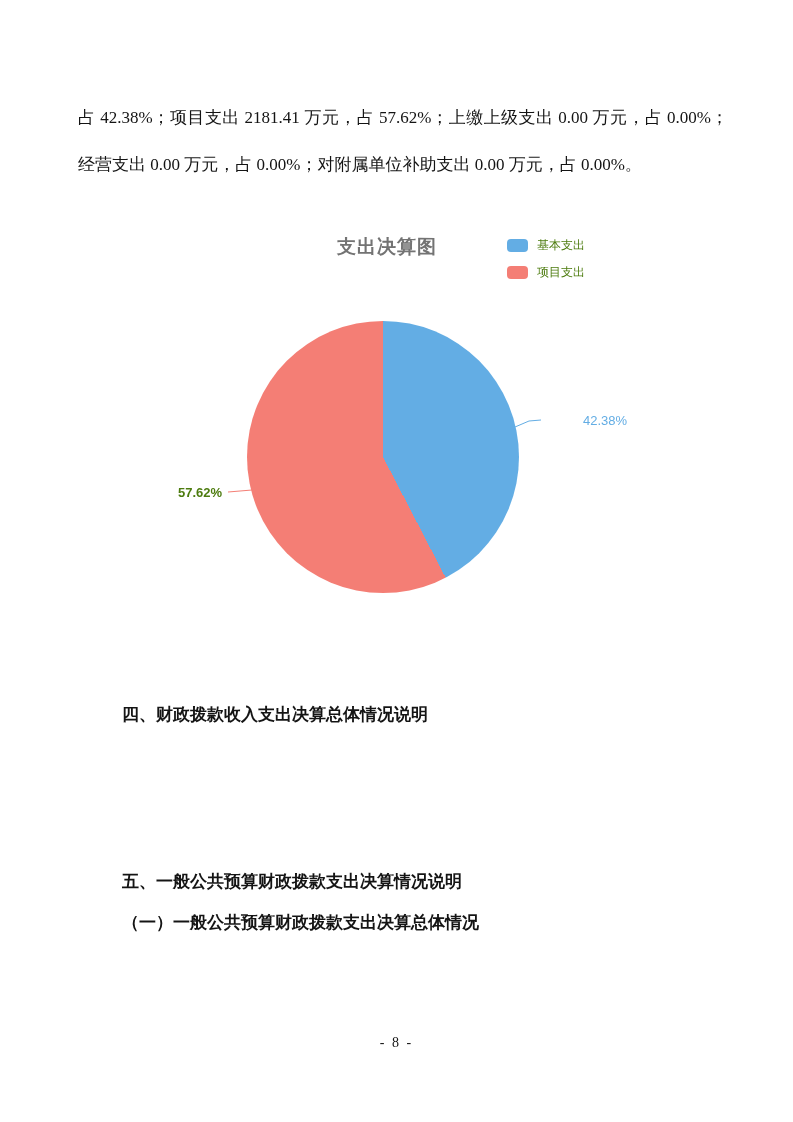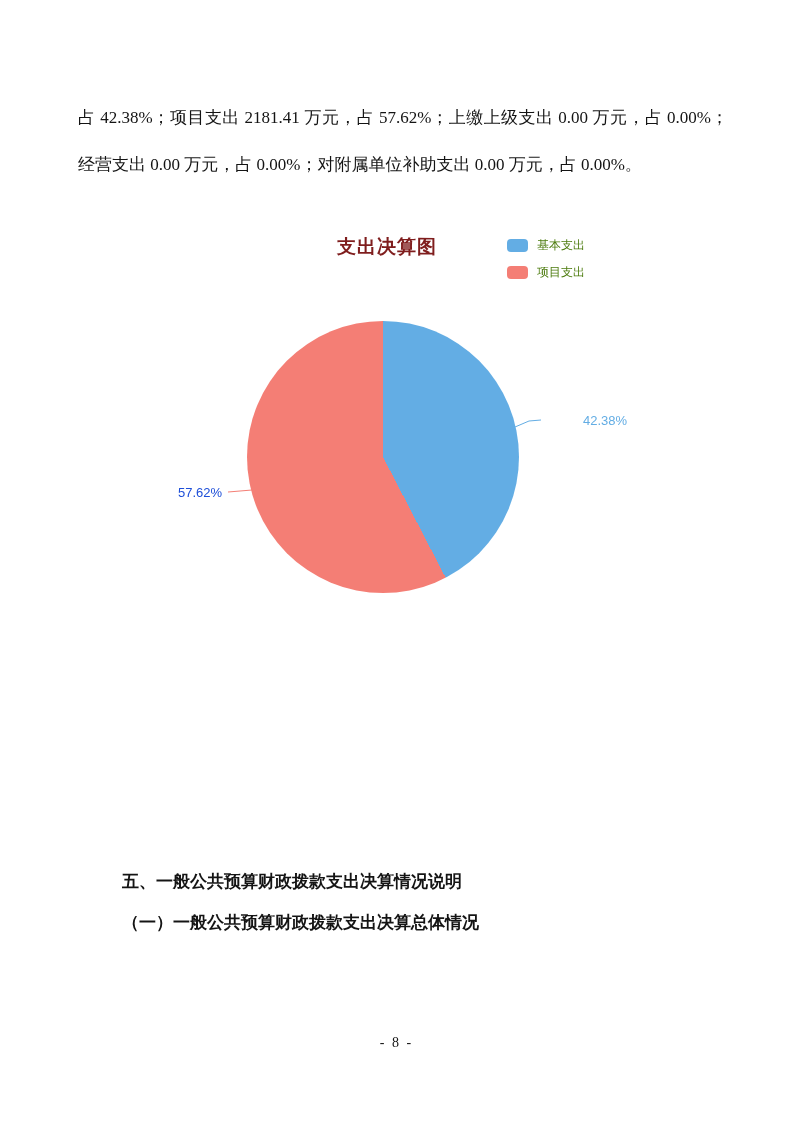--- a/index.html
+++ b/index.html
@@ -22,21 +22,21 @@
   .sec{line-height:42px;}
   .indent{text-indent:44px;}
   .bold{font-weight:bold;}
   
   .chart{
     position:absolute;left:0;top:225px;width:793px;height:400px;
     font-family:"Liberation Sans", sans-serif;
   }
   .chart-title{
     position:absolute;left:337px;top:9px;
-    font-size:19px;font-weight:bold;color:#7f1d1d;letter-spacing:1px;
+    font-size:19px;font-weight:bold;color:#737373;letter-spacing:1px;
   }
   .legend{
     position:absolute;left:507px;top:12px;
     display:flex;flex-direction:column;gap:10px;
   }
   .legend-row{display:flex;align-items:center;gap:9px;}
   .swatch{width:21px;height:13px;border-radius:4px;background:#ccc;}
   .legend-label{font-size:12px;color:#4d7c0f;}
   .pie{
     position:absolute;left:247px;top:96px;
@@ -75,23 +75,24 @@
     </div>
 
     <div class="pie" id="pie" style="background: conic-gradient(rgb(99, 173, 228) 0deg, rgb(99, 173, 228) 152.568deg, rgb(244, 126, 117) 152.568deg, rgb(244, 126, 117) 360deg);"></div>
 
     <svg class="leaders" viewBox="0 0 793 400">
       <polyline points="515,202 529,196 541,195" fill="none" stroke-width="1" stroke="#63ADE4"></polyline>
       <polyline points="252,265 228,267" fill="none" stroke-width="1" stroke="#F47E75"></polyline>
     </svg>
 
     <span class="pie-label lbl-0" style="color: rgb(99, 173, 228);">42.38%</span>
-    <span class="pie-label lbl-1" style="color: #1d4ed8;">57.62%</span>
+    <span class="pie-label lbl-1" style="color: #4d7c0f; font-weight: bold;">57.62%</span>
   </div>
 
+  <p class="body-text sec indent bold" style="top:694px;">四、财政拨款收入支出决算总体情况说明</p>
 
 
   <p class="body-text sec indent bold" style="top:861px;">五、一般公共预算财政拨款支出决算情况说明</p>
 
   <p class="body-text sec indent bold" style="top:902px;">（一）一般公共预算财政拨款支出决算总体情况</p>
 
 
   <div class="footer">- 8 -</div>
 </div>
 

